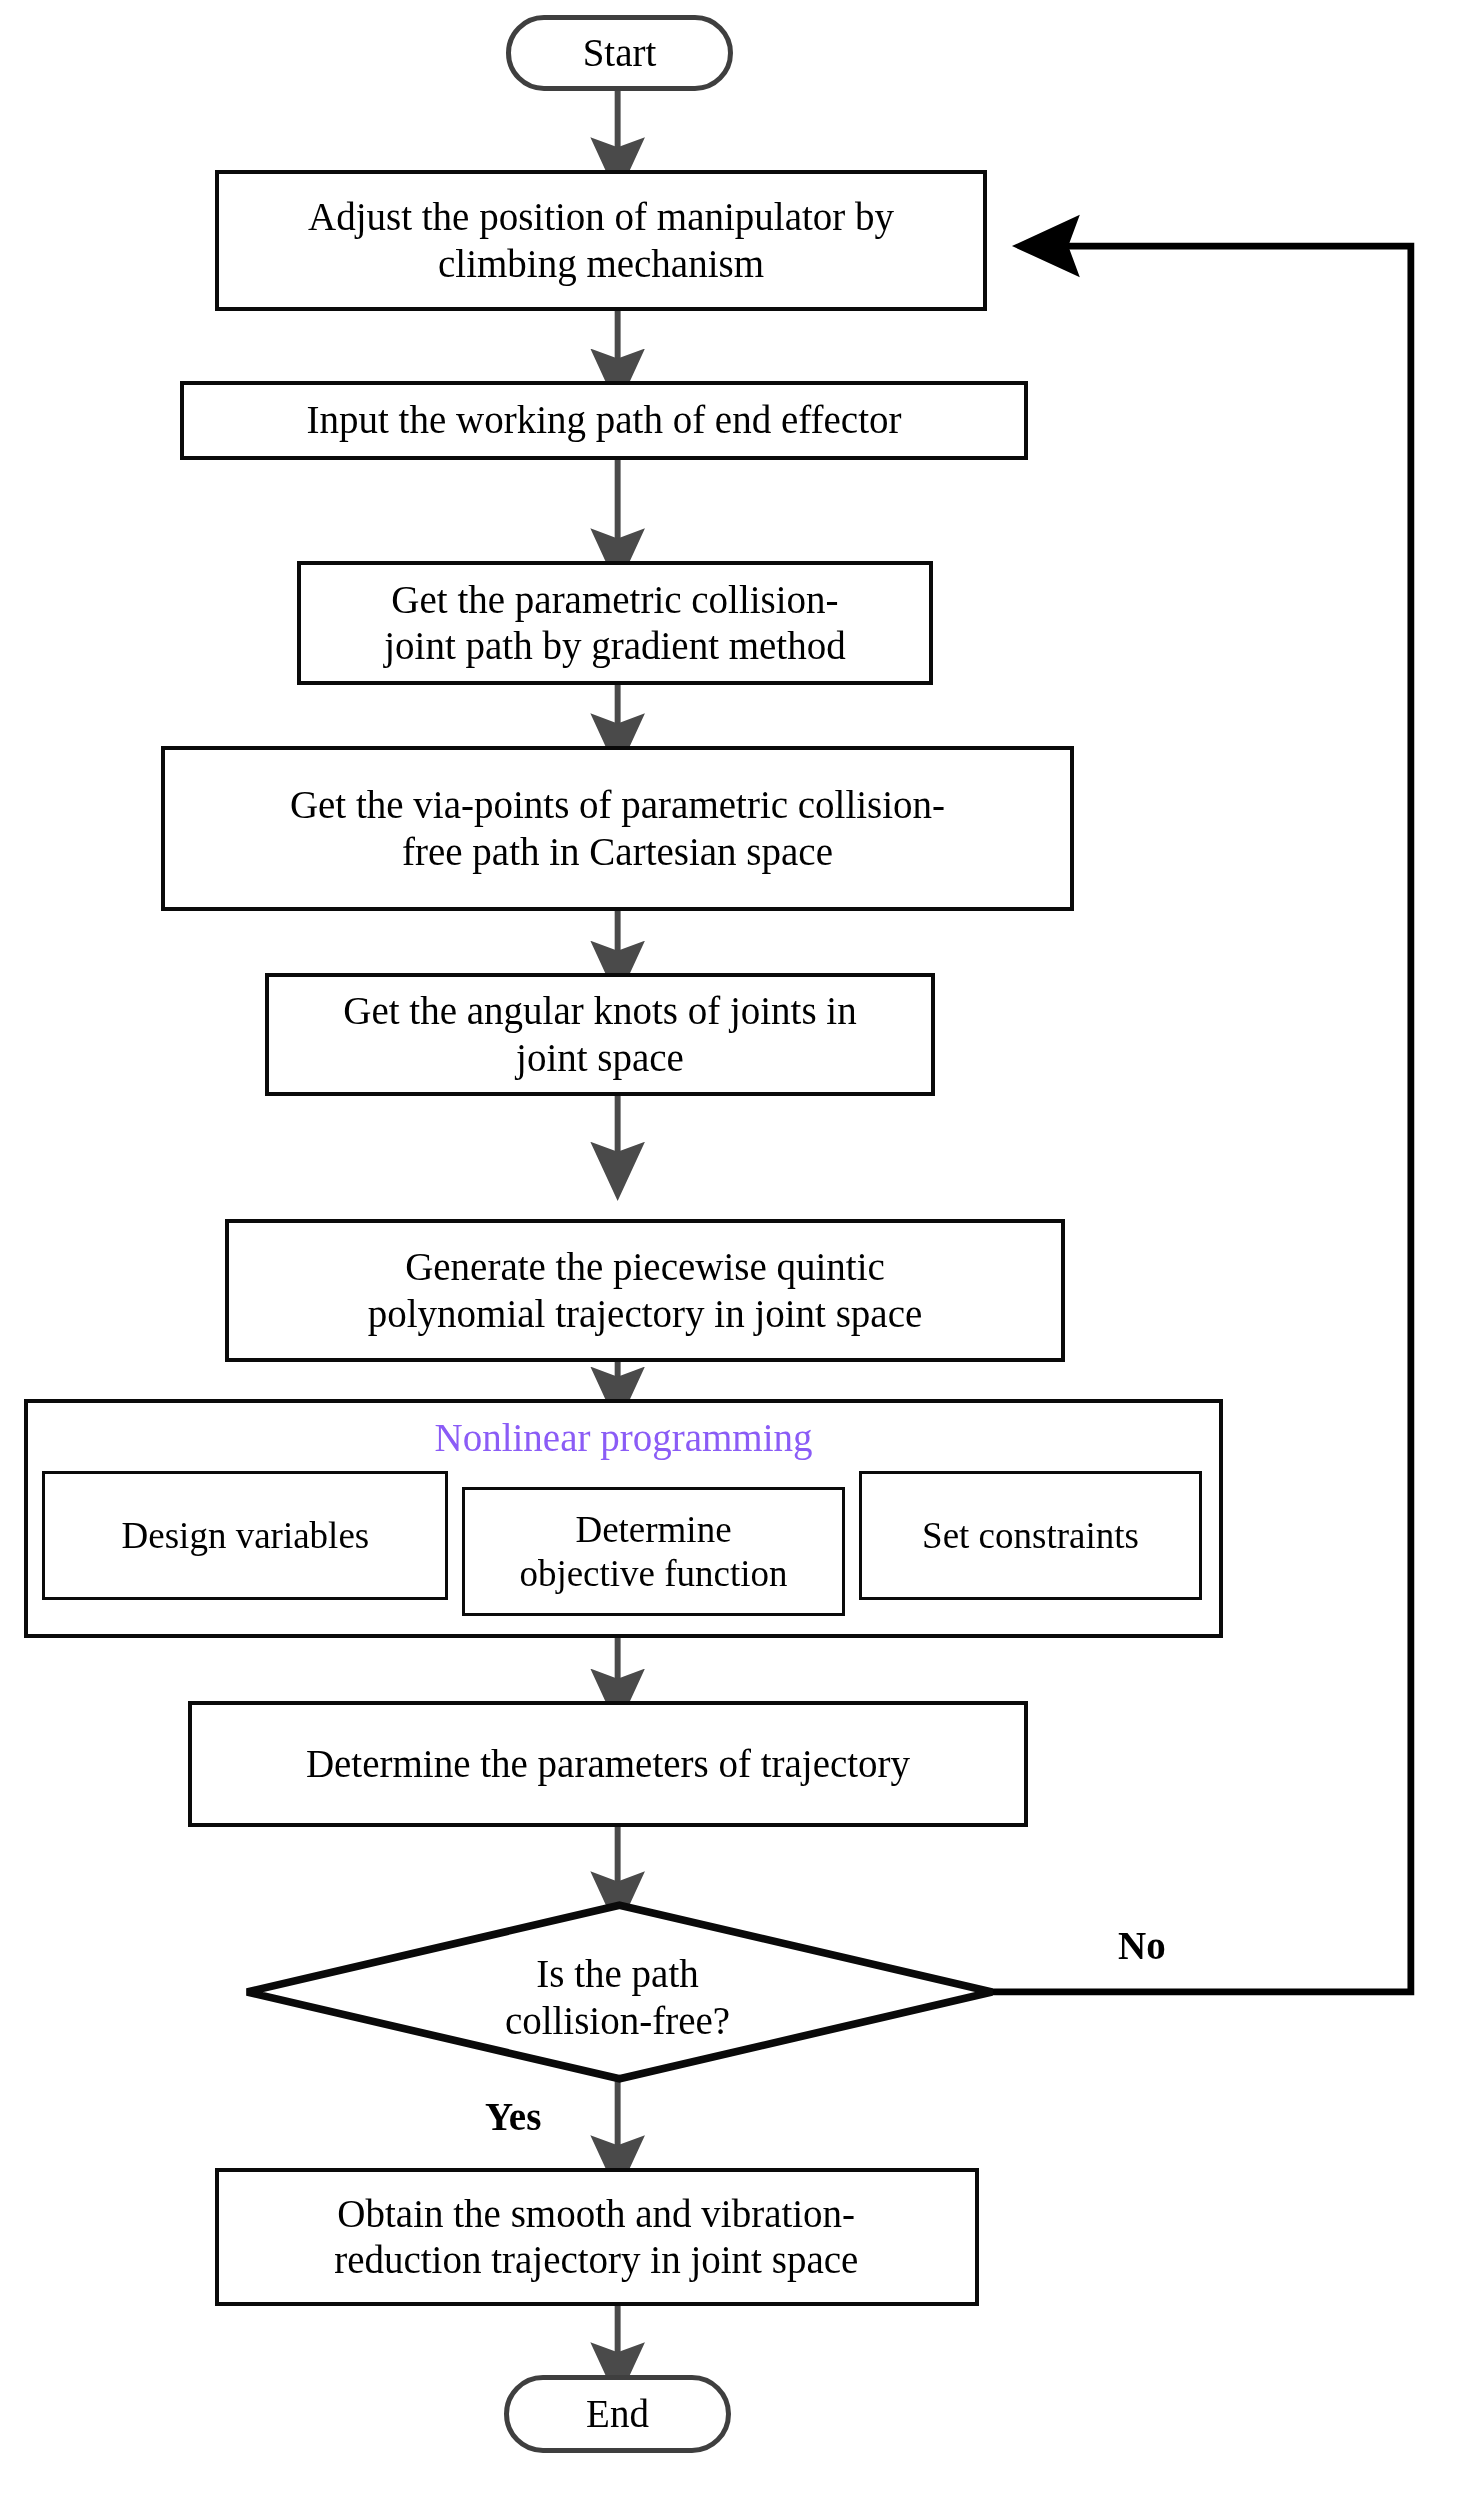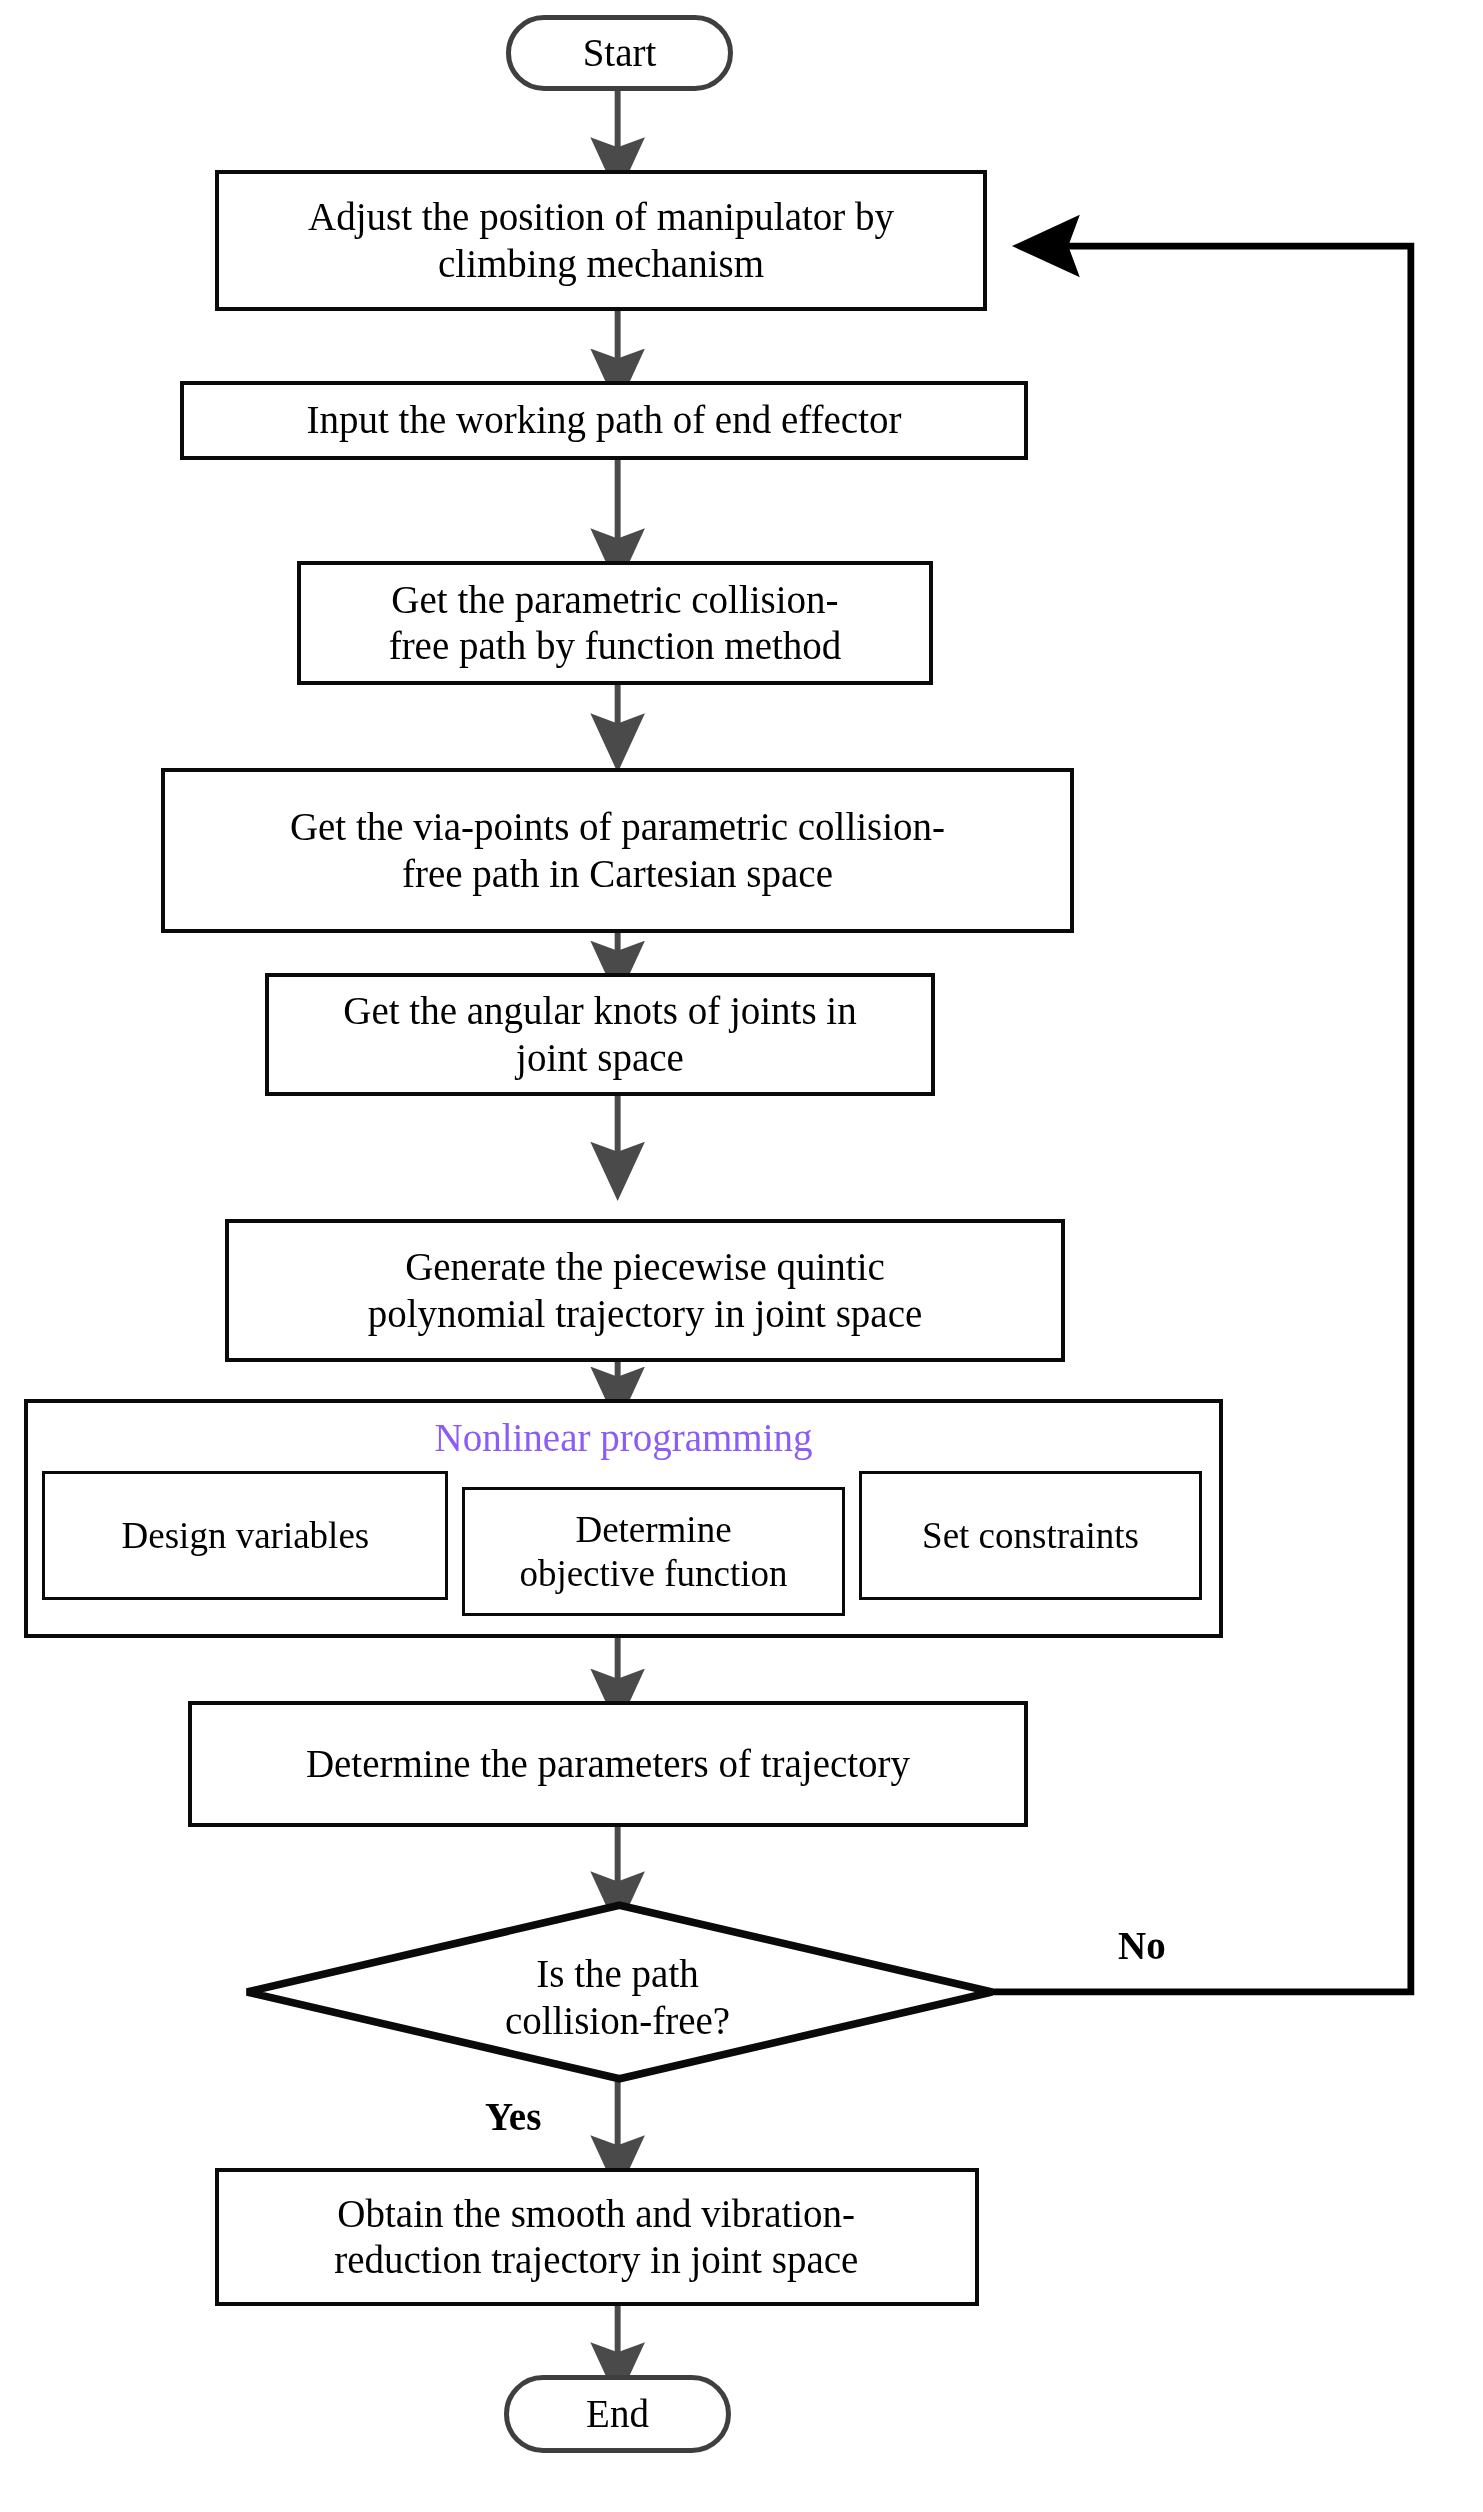--- a/index.html
+++ b/index.html
@@ -117,24 +117,24 @@
     <span>Adjust the position of manipulator by
 climbing mechanism</span>
   </div>
 
   <div class="node proc" style="left:180px;top:381px;width:848px;height:79px;">
     <span>Input the working path of end effector</span>
   </div>
 
   <div class="node proc" style="left:297px;top:561px;width:636px;height:124px;">
     <span>Get the parametric collision-
-free path by  function method</span>
+joint path by  gradient method</span>
   </div>
 
-  <div class="node proc" style="left:161px;top:746px;width:913px;height:165px;margin-top:22px;">
+  <div class="node proc" style="left:161px;top:746px;width:913px;height:165px;">
     <span>Get the via-points of  parametric collision-
 free path in Cartesian space</span>
   </div>
 
   <div class="node proc" style="left:265px;top:973px;width:670px;height:123px;">
     <span>Get the angular knots of joints in
 joint space</span>
   </div>
 
   <div class="node proc" style="left:225px;top:1219px;width:840px;height:143px;">

